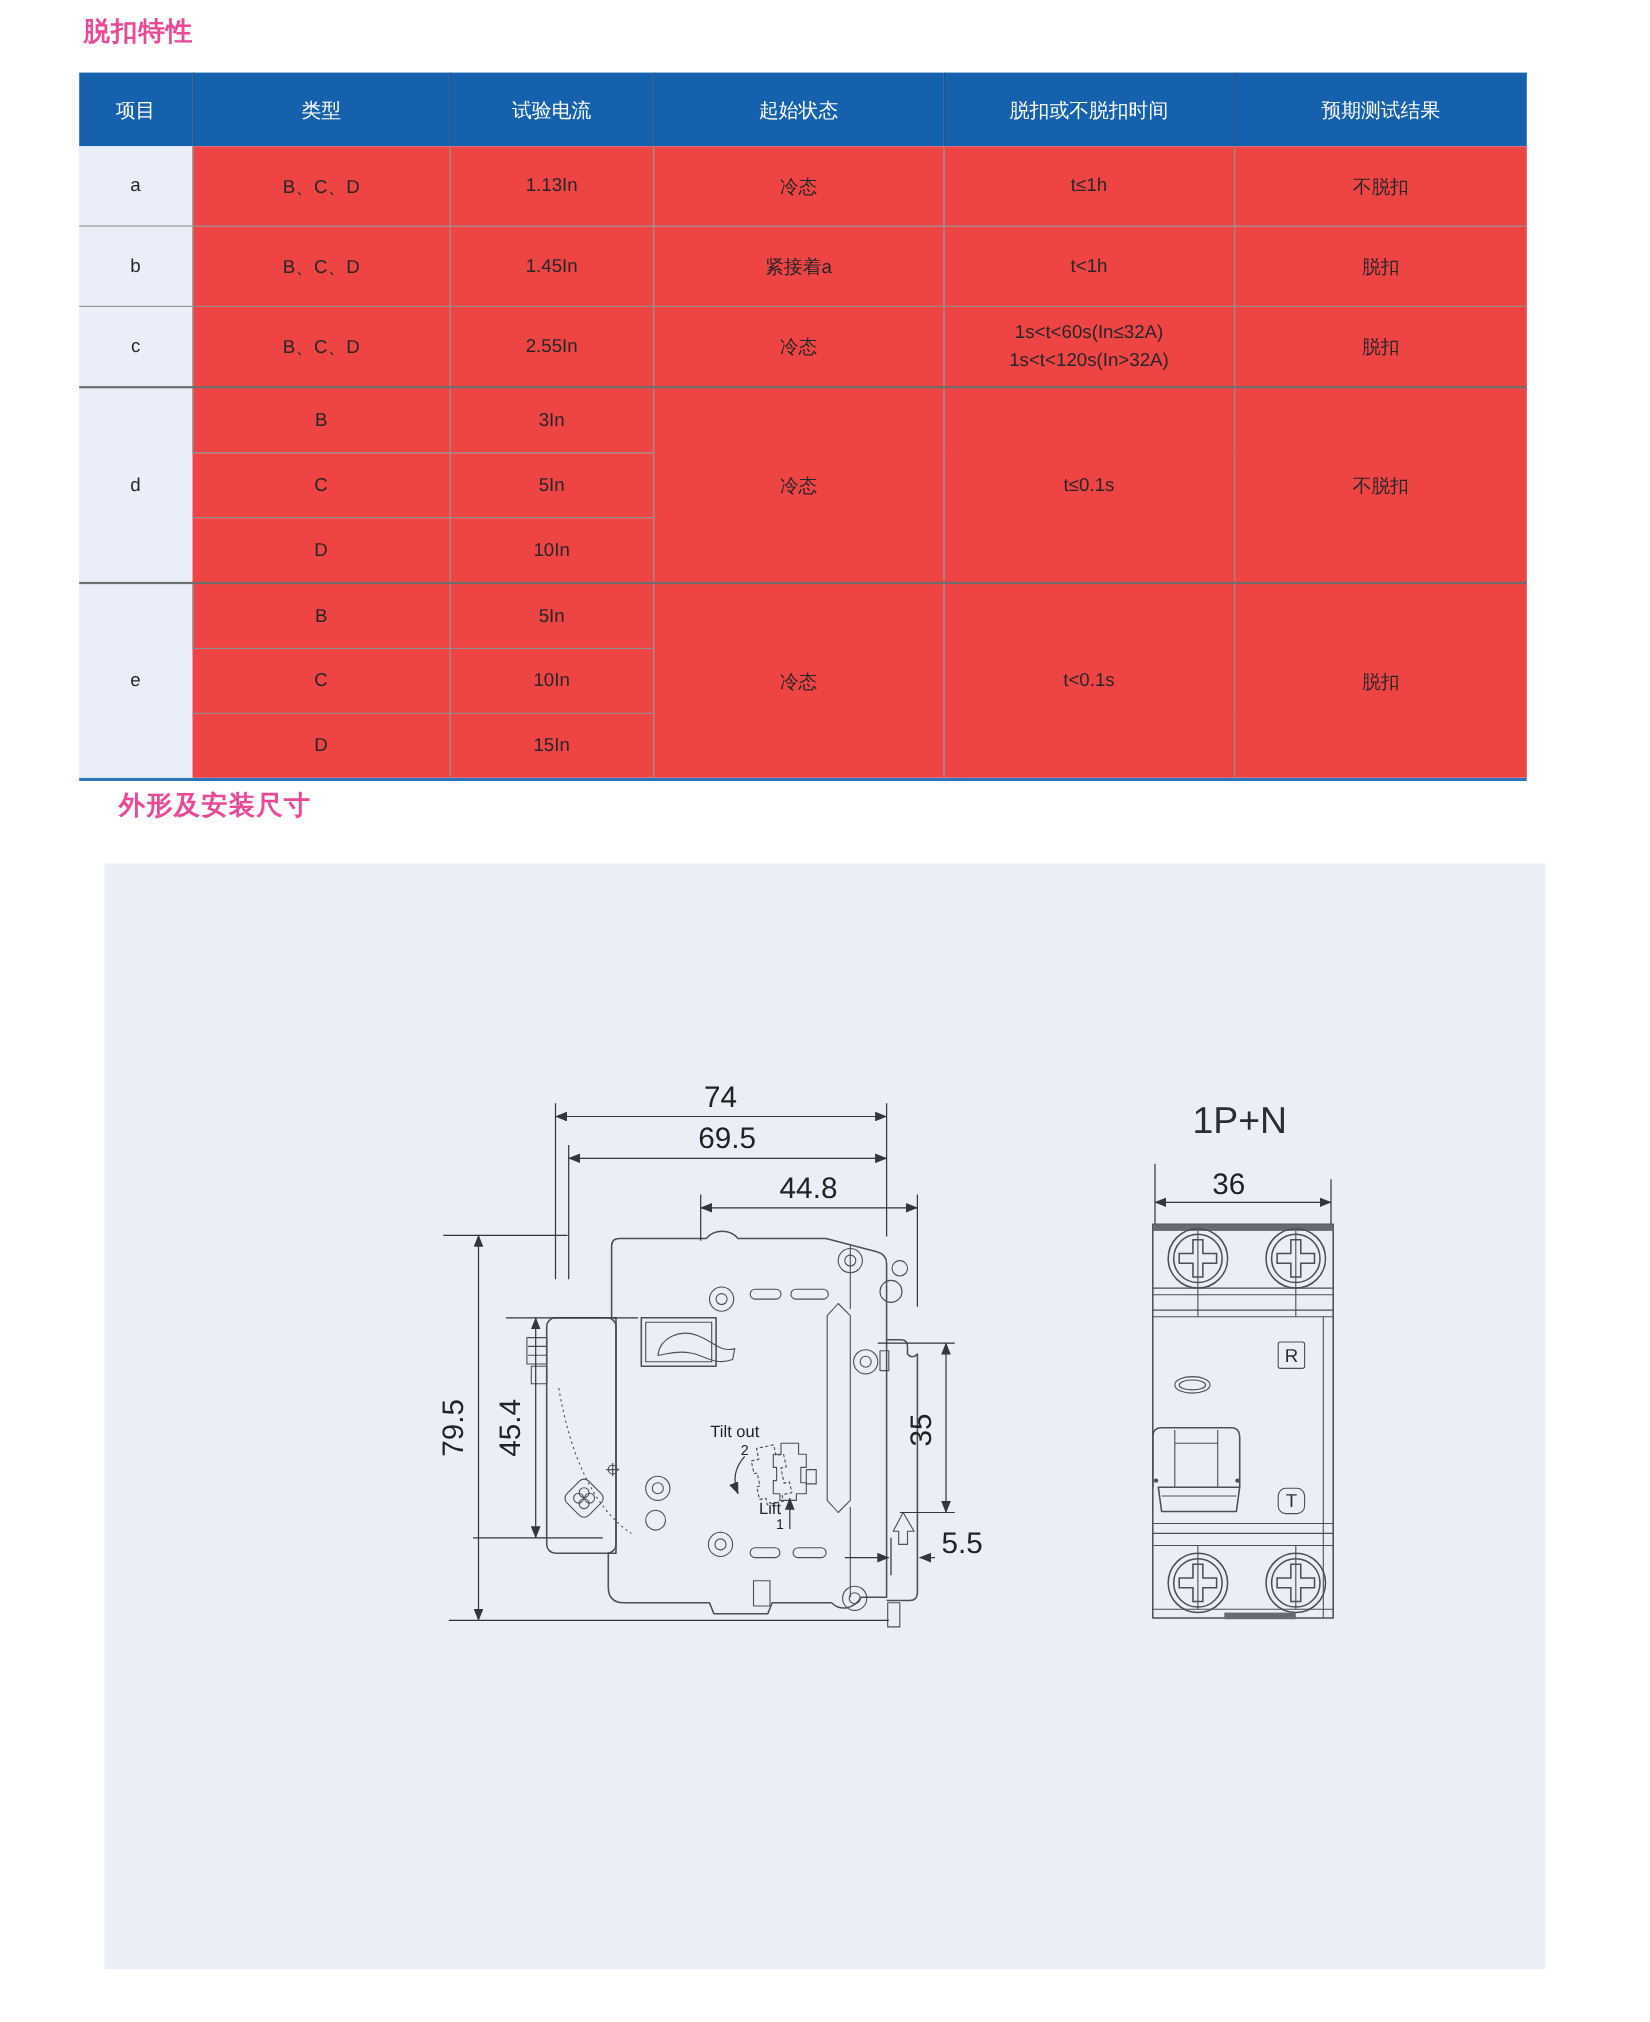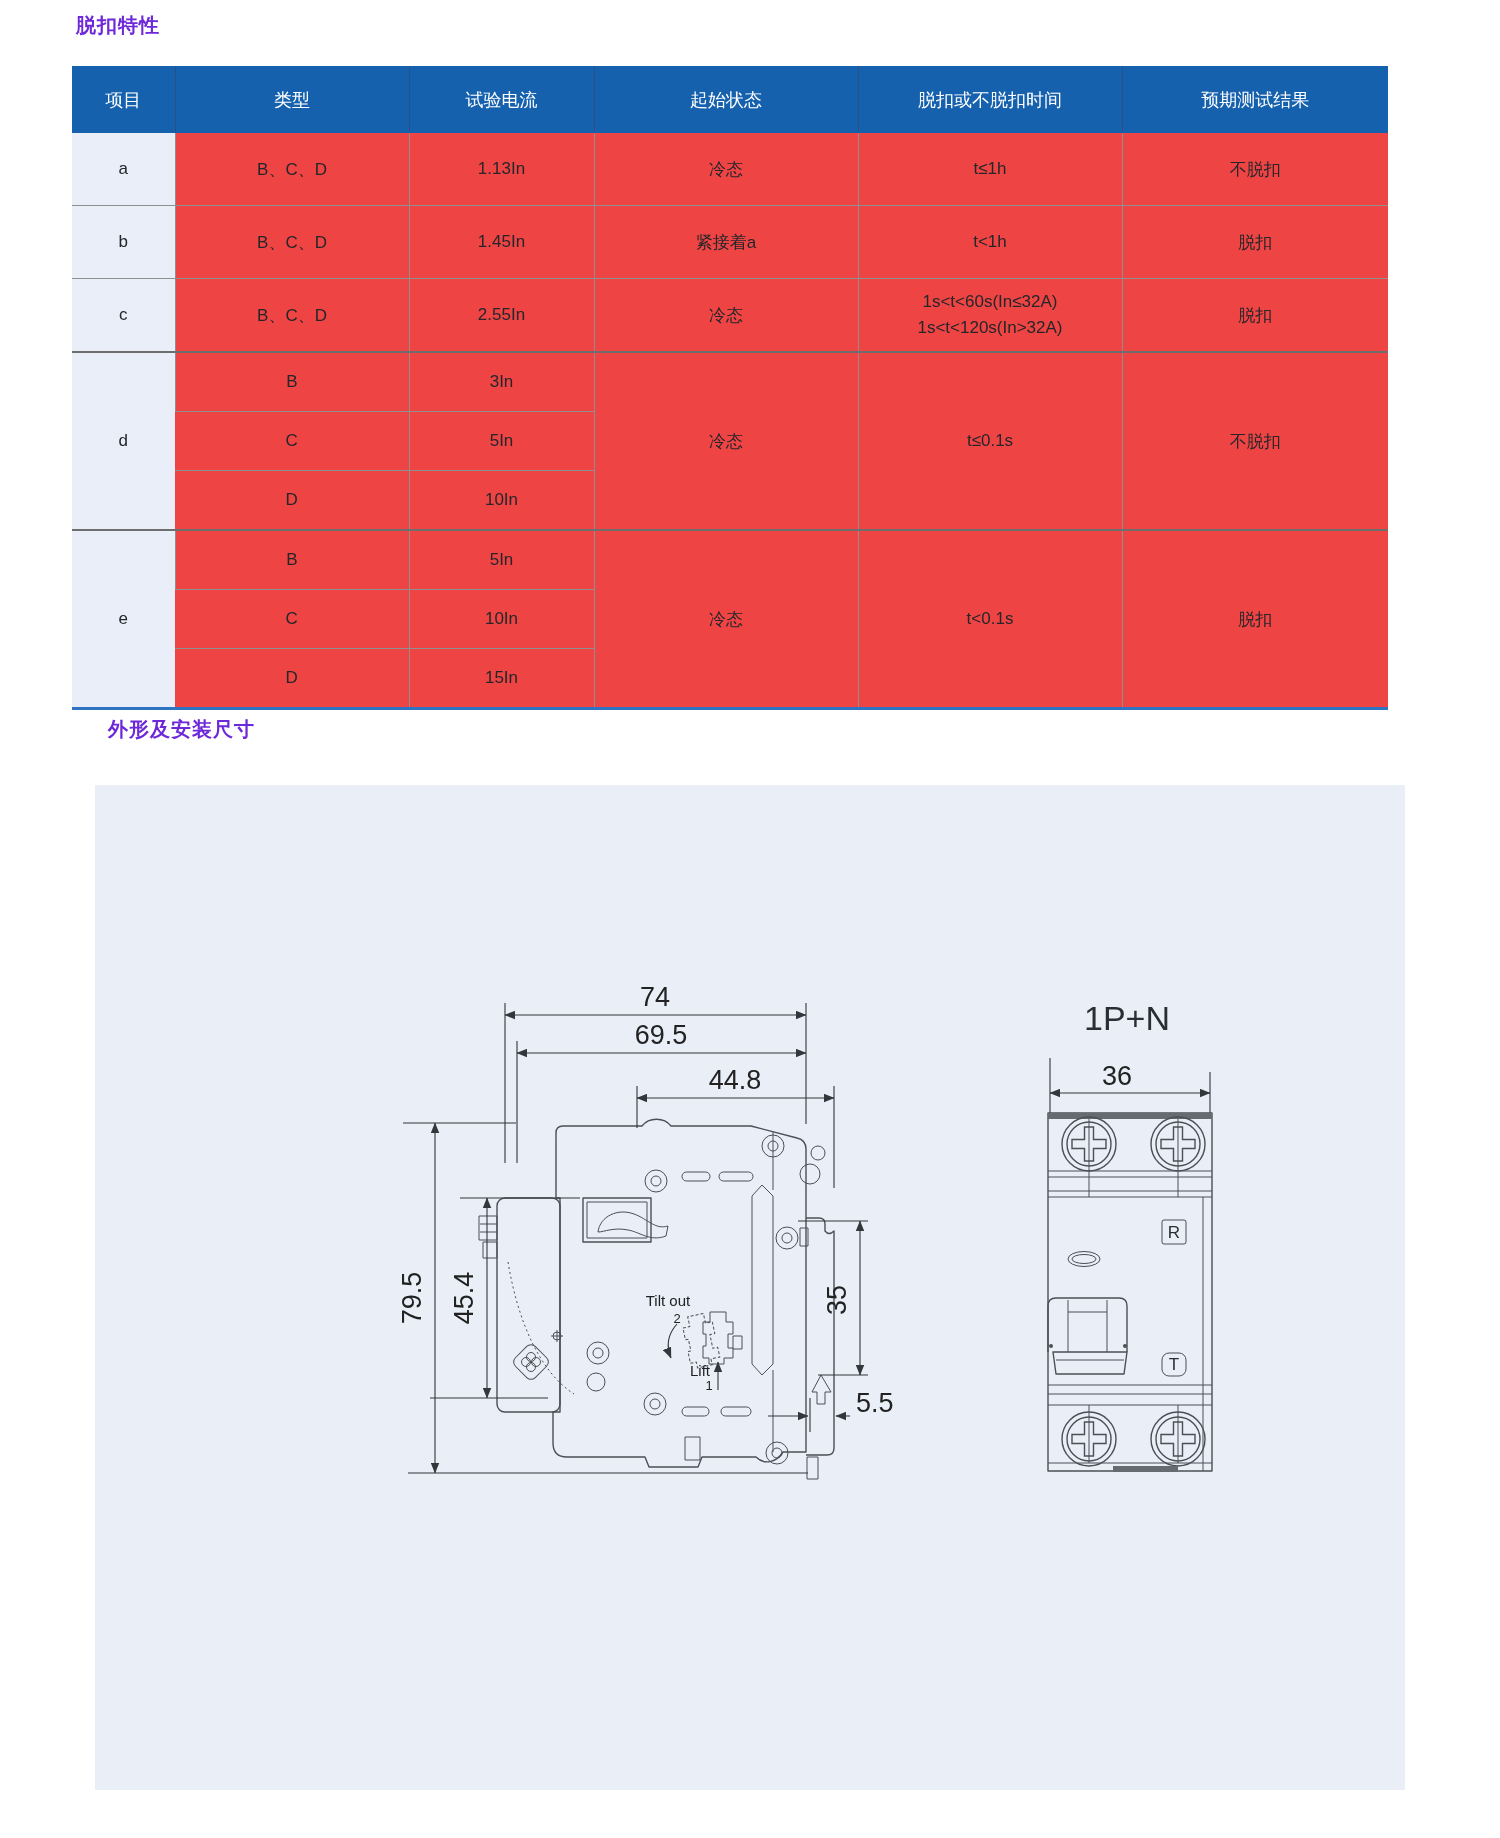--- a/index.html
+++ b/index.html
@@ -1,18 +1,18 @@
 <!DOCTYPE html>
 <html><head>
 <meta charset="utf-8">
 <style>
   html,body{margin:0;padding:0;background:#fff;}
   .page{position:relative;width:1500px;height:1838px;background:#ffffff;
         font-family:"Liberation Sans","DejaVu Sans",sans-serif;overflow:hidden;}
-  .sec-title{position:absolute;font-size:20px;font-weight:bold;color:#6d28d9;letter-spacing:1px;}
+  .sec-title{position:absolute;font-size:24px;font-weight:bold;color:#ec4899;letter-spacing:1px;}
   #title-trip{left:76px;top:12px;}
   #title-dim{left:108px;top:716px;text-align:right;}
 
   
   .tbl-wrap{position:absolute;left:72px;top:66px;width:1316px;border-bottom:3px solid #2e74c1;}
   table.trip{width:1316px;border-collapse:collapse;table-layout:fixed;}
   table.trip th{background:#1561ae;color:#ffffff;font-size:18px;font-weight:400;height:65px;margin-left:16px;}
   table.trip th + th{border-left:1px solid #2b517f;}
   table.trip td{font-size:17px;color:#24262a;text-align:center;vertical-align:middle;background:#ef4444;}
   table.trip td + td{border-left:1px solid #8f8f8f;}

